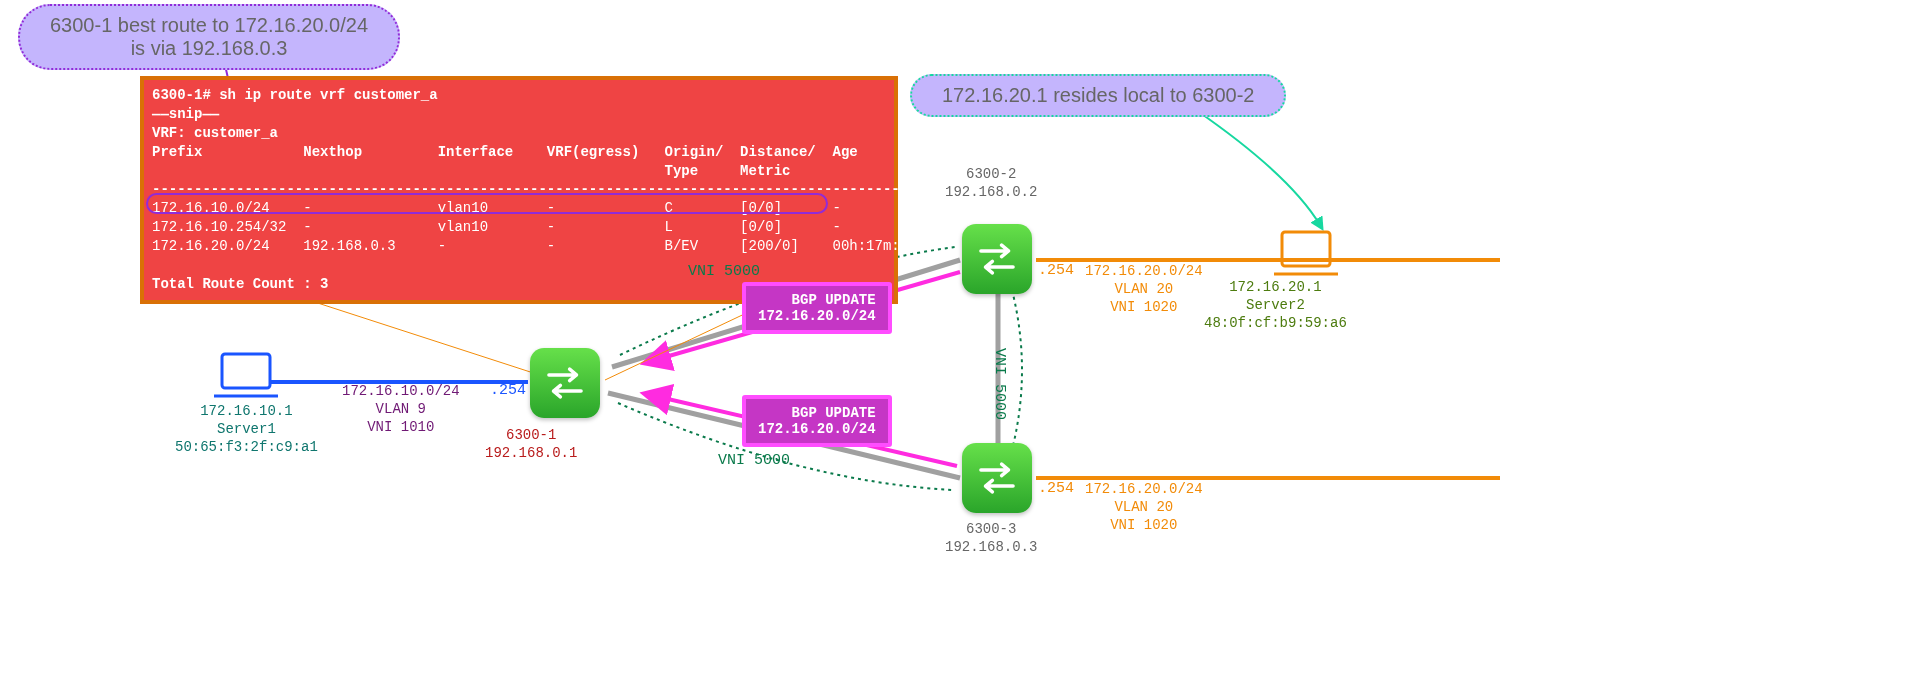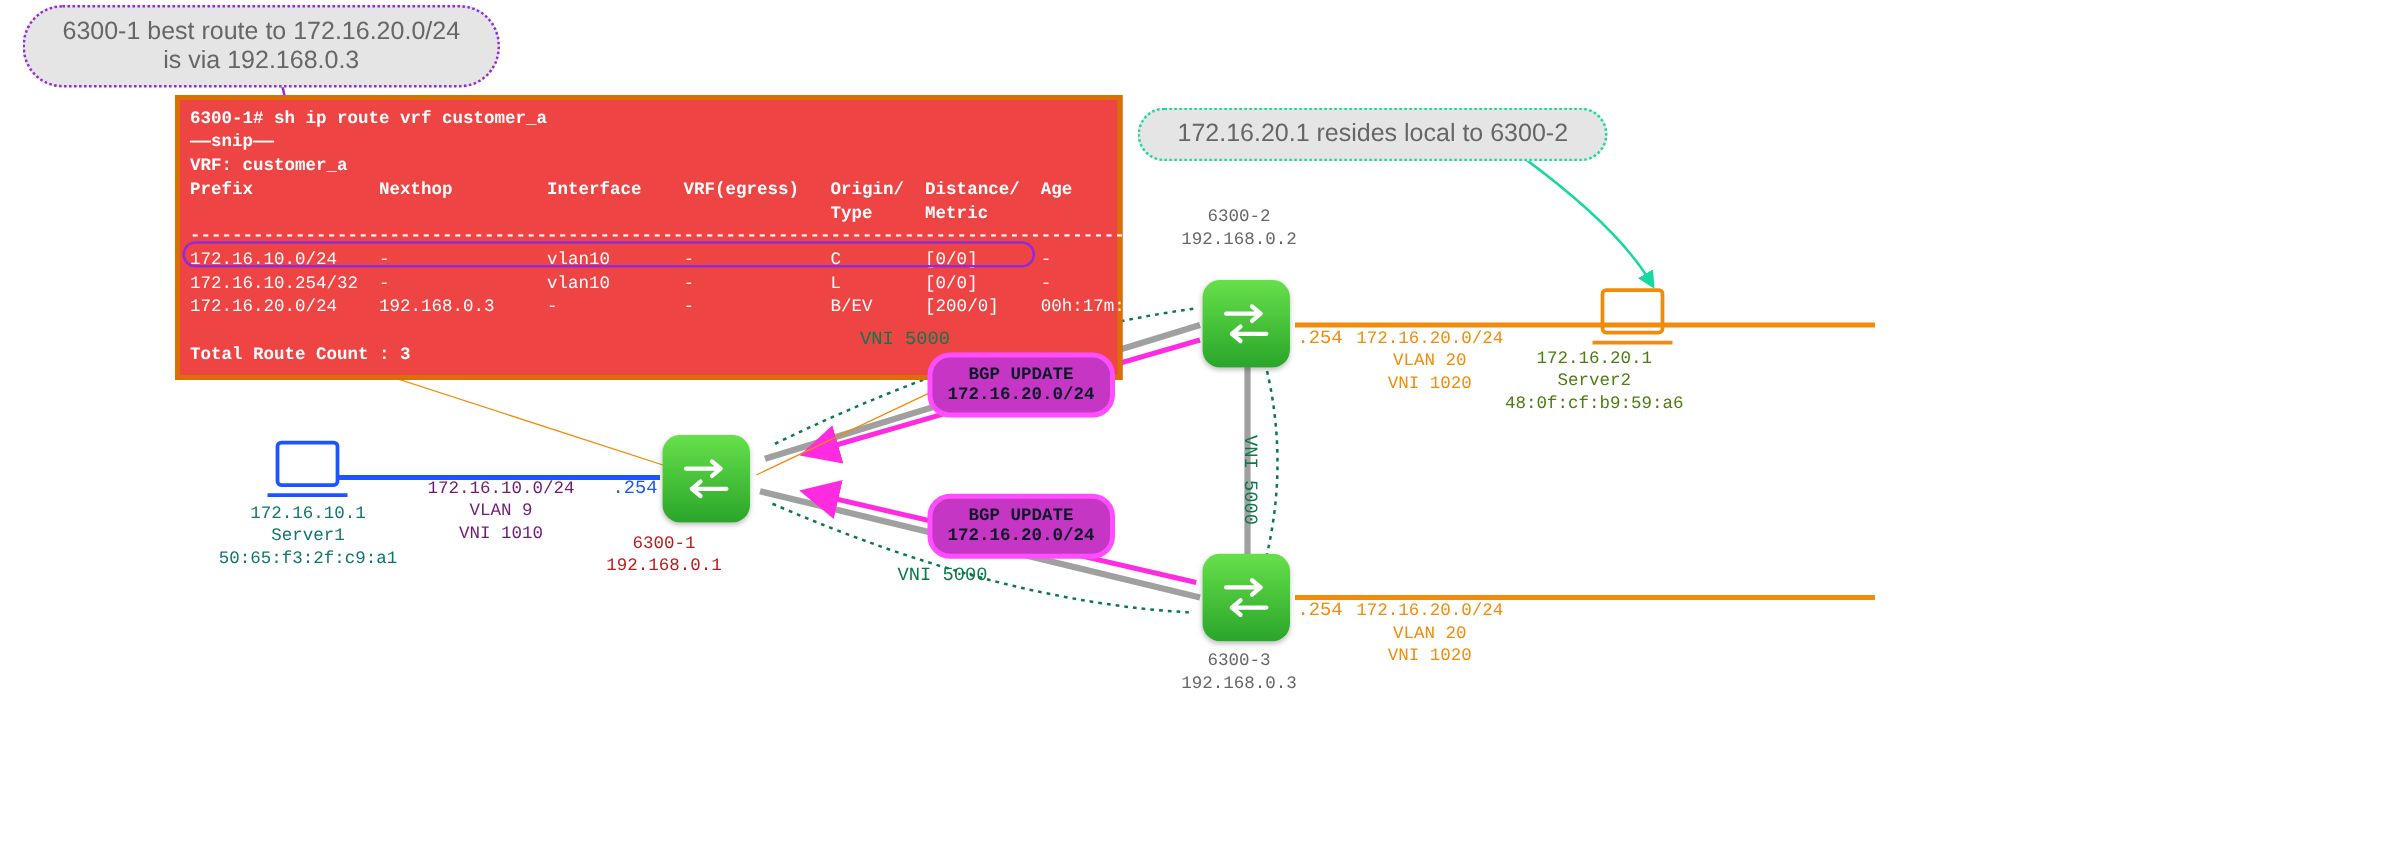--- a/index.html
+++ b/index.html
@@ -1,29 +1,29 @@
 <!DOCTYPE html>
 <html><head>
 <meta charset="utf-8">
 <style>
   html,body{margin:0;padding:0;width:1912px;height:682px;font-family:Helvetica,Arial,sans-serif;background:#fff;color:#333;position:relative;overflow:hidden}
   .mono{font-family:"Courier New",monospace}
   .abs{position:absolute}
   
-  .callout{border:2px dotted;border-radius:32px;padding:8px 30px;text-align:center;font-size:20px;color:#666;background:#e5e5e5}
+  .callout{border:2px dotted;border-radius:32px;padding:8px 30px;text-align:center;font-size:20px;color:#666;background:#c4b5fd}
   
   .term{background:#ef4444;color:#fff;border:4px solid #d97006;font-family:"Courier New",monospace;font-size:14px;padding:6px 8px;line-height:1.35;white-space:pre}
   .term .bold{font-weight:bold}
   
   .router{width:70px;height:70px;border-radius:14px;background:linear-gradient(#66e04a,#2aa52a);display:flex;align-items:center;justify-content:center;box-shadow:0 2px 4px rgba(0,0,0,.25)}
   .router svg{width:46px;height:46px}
   
   .laptop svg{width:72px;height:52px}
   
-  .bgp{background:#c536c5;border:4px solid #ff4dff;color:#0f172a;font-weight:bold;font-size:15px;text-align:center;padding:6px 12px;border-radius:18px;line-height:1.15}
+  .bgp{background:#c536c5;border:4px solid #ff4dff;color:#ffffff;font-weight:bold;font-size:15px;text-align:right;padding:6px 12px;border-radius:3px;line-height:1.15}
   .bgp span{display:block;font-family:"Courier New",monospace;font-size:14px}
   
   .lab{font-family:"Courier New",monospace;font-size:14px;text-align:center;line-height:1.3}
   .route-ellipse{position:absolute;left:146px;top:193px;width:678px;height:17px;border:2px solid #912bd8;border-radius:999px;pointer-events:none}
   
   svg.net{position:absolute;left:0;top:0;width:1912px;height:682px;pointer-events:none}
 </style>
 </head>
 <body>
 
@@ -60,21 +60,21 @@
   <path d="M1036,260 L1500,260" stroke="#f28b08" stroke-width="4" fill="none"></path>
 
   <path d="M1036,478 L1500,478" stroke="#f28b08" stroke-width="4" fill="none"></path>
 </svg>
 
 <div class="abs callout" style="left:18px;top:4px;border-color:#912bd8">
   <div>6300-1 best route to 172.16.20.0/24</div>
   <div>is via 192.168.0.3</div>
 </div>
 
-<div class="abs callout" style="left:910px;top:86px;border-color:#17d8a0">
+<div class="abs callout" style="left:910px;top:74px;border-color:#17d8a0">
   <span>172.16.20.1 resides local to 6300-2</span>
 </div>
 
 <div class="abs term" style="left:140px;top:76px;width:734px"><span class="bold">6300-1# sh ip route vrf customer_a</span>
 <span class="bold">——snip——</span>
 <span class="bold">VRF: customer_a</span>
 <span class="bold" id="thead">Prefix            Nexthop         Interface    VRF(egress)   Origin/  Distance/  Age         
                                                              Type     Metric                 </span>
 <span class="bold">----------------------------------------------------------------------------------------------</span>
 <span id="trows">172.16.10.0/24    -               vlan10       -             C        [0/0]      -           

